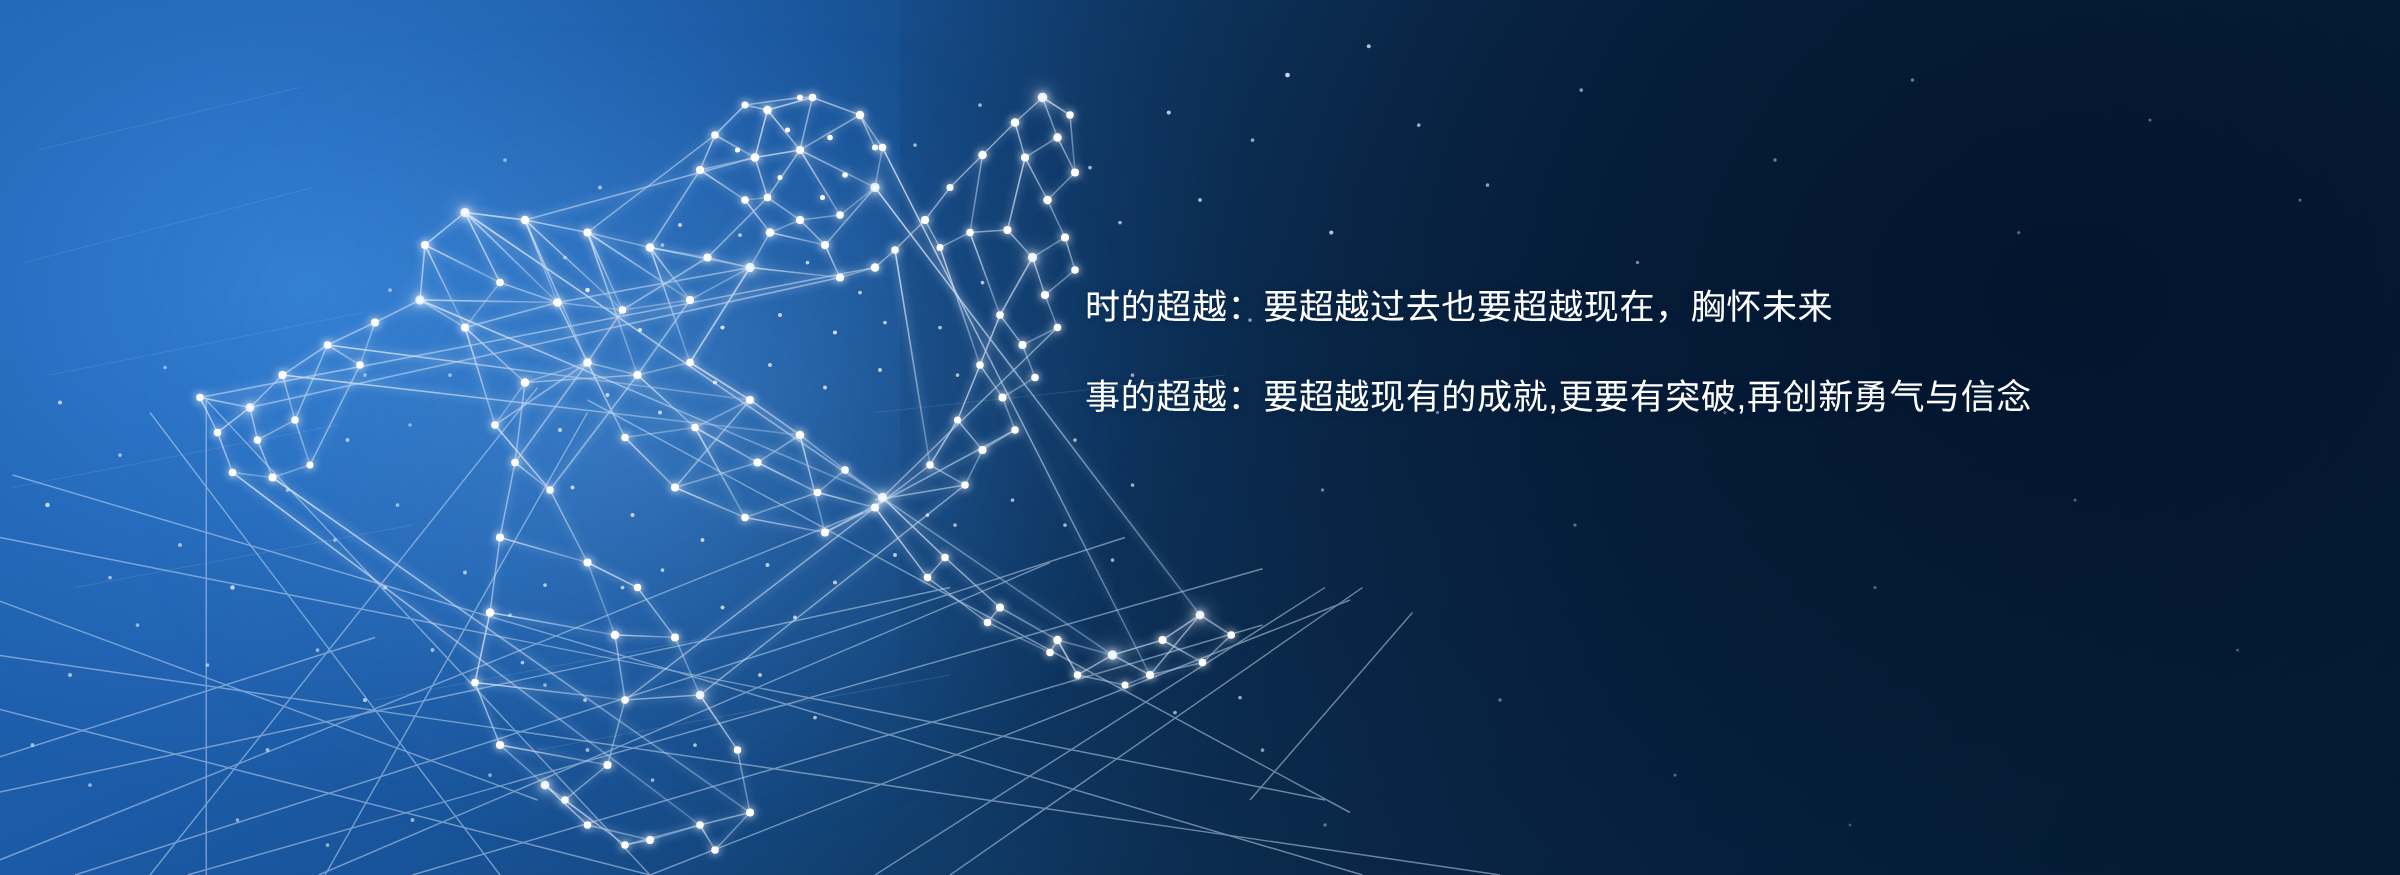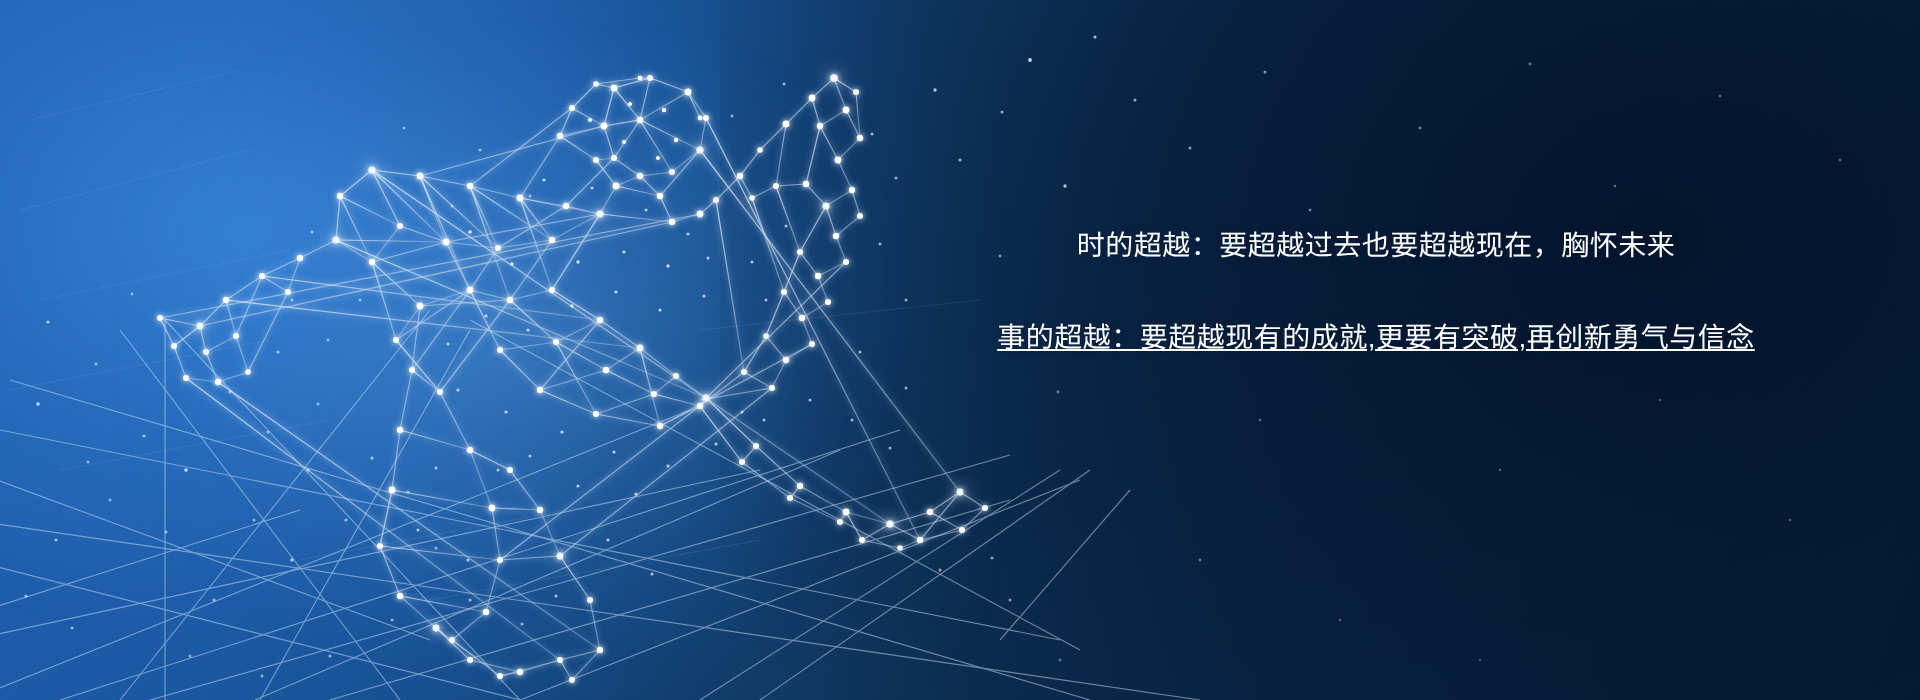--- a/index.html
+++ b/index.html
@@ -78,35 +78,34 @@
     position: absolute;
     inset: 0;
     width: 1920px;
     height: 700px;
     pointer-events: none;
   }
 
   
   .text-block {
     position: absolute;
-    left: 896px;
+    left: 868px;
     top: 232px;
     width: 960px;
-    text-align: center;
   }
   .tagline {
     color: #ffffff;
     font-size: 28px;
     line-height: 1;
     letter-spacing: 0.5px;
     font-weight: 400;
     white-space: nowrap;
     text-shadow: 0 1px 6px rgba(6,30,62,0.55);
   }
-  .tagline + .tagline { margin-top: 64px; text-decoration: underline; }
+  .tagline + .tagline { margin-top: 44px; }
 </style>
 </head>
 <body>
 
 <div id="banner">
 
   <div class="bg-base"></div>
   <div class="bg-glow-left"></div>
   <div class="bg-glow-dark-right"></div>
   <div class="bg-figure-halo"></div>

